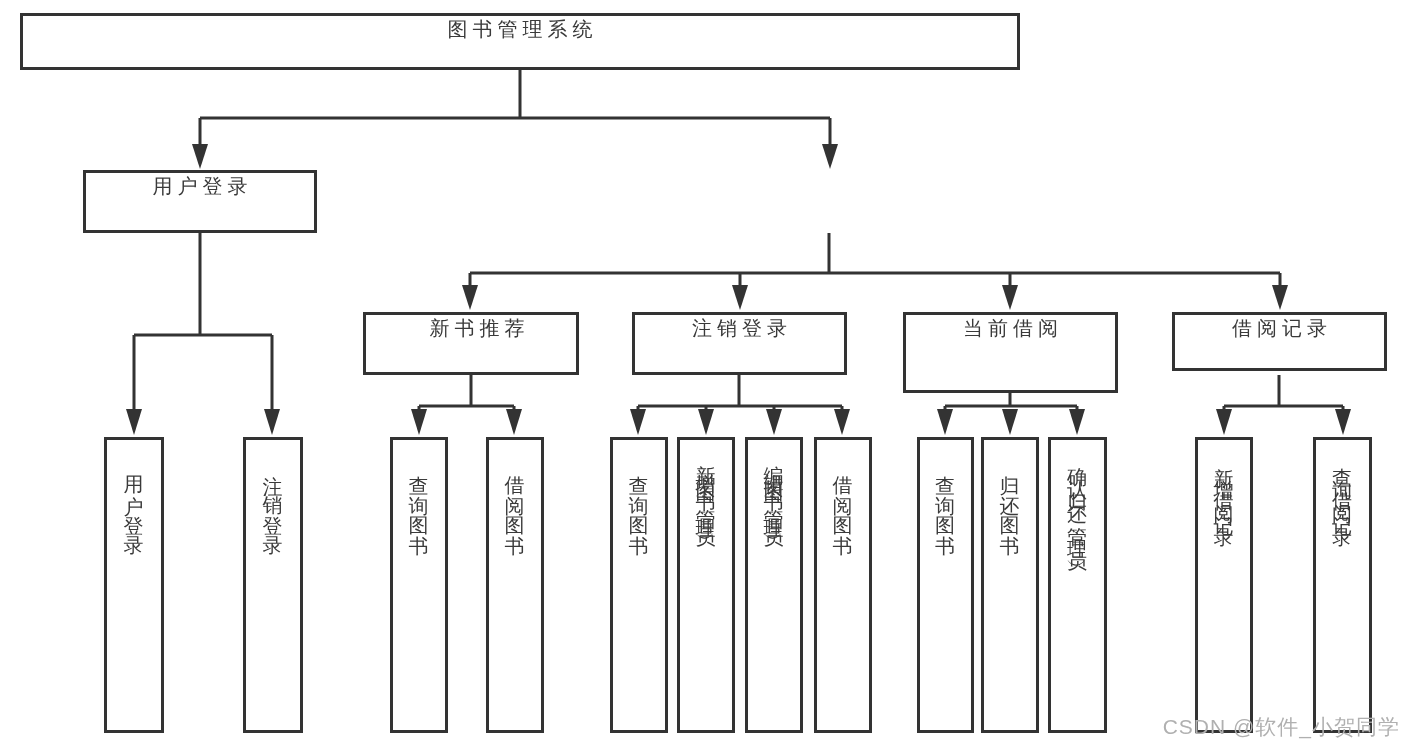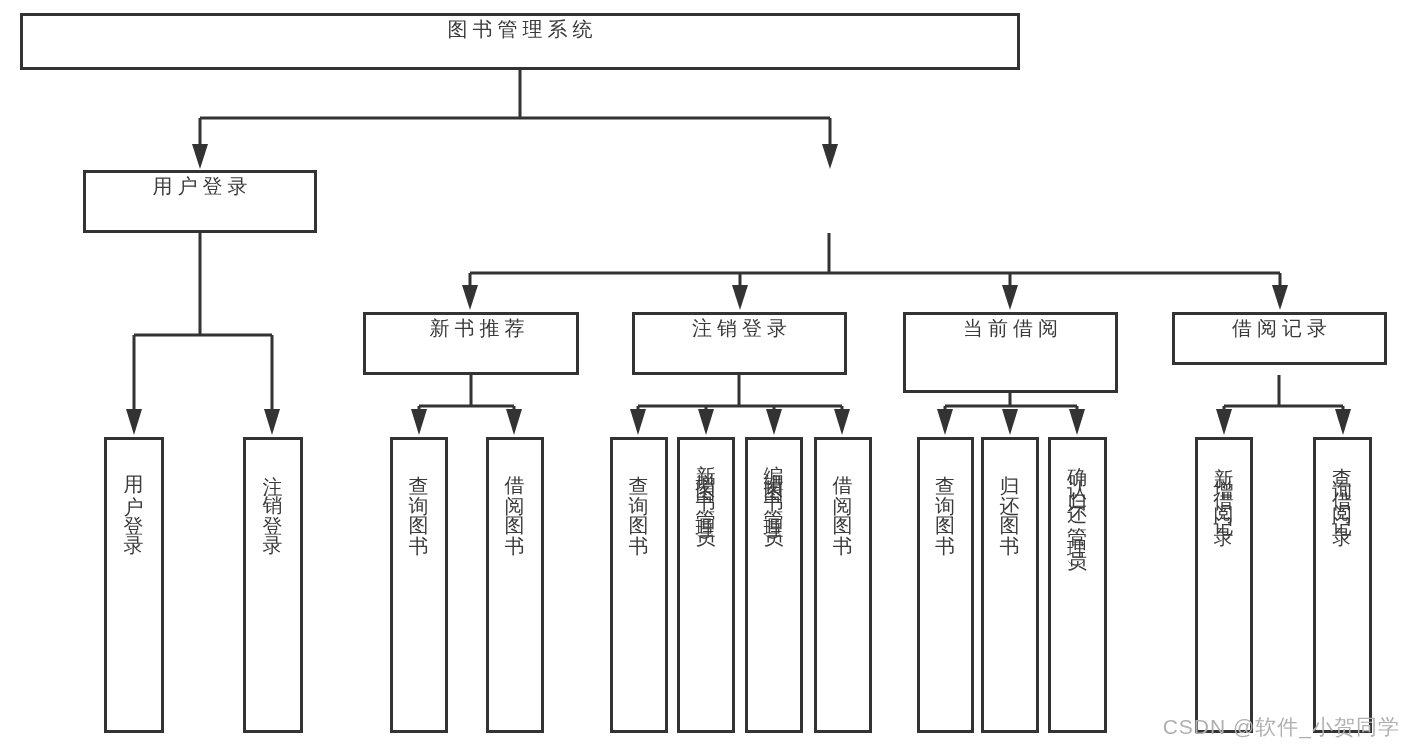--- a/index.html
+++ b/index.html
@@ -127,21 +127,21 @@
 
   <div class="node hbox" style="left:363px;top:312px;width:216px;height:63px;padding-left:12px;">
     <span class="label">新书推荐</span>
   </div>
   <div class="node hbox" style="left:632px;top:312px;width:215px;height:63px;">
     <span class="label">注销登录</span>
   </div>
   <div class="node hbox" style="left:903px;top:312px;width:215px;height:81px;">
     <span class="label">当前借阅</span>
   </div>
-  <div class="node hbox" style="left:1172px;top:312px;width:215px;height:53px;">
+  <div class="node hbox" style="left:1172px;top:312px;width:215px;height:59px;">
     <span class="label">借阅记录</span>
   </div>
 
   <div class="node vbox sp4" style="left:104px;top:437px;width:60px;height:296px;">
     <span class="label">用户登录</span>
   </div>
   <div class="node vbox sp4" style="left:243px;top:437px;width:60px;height:296px;">
     <span class="label">注销登录</span>
   </div>
 

